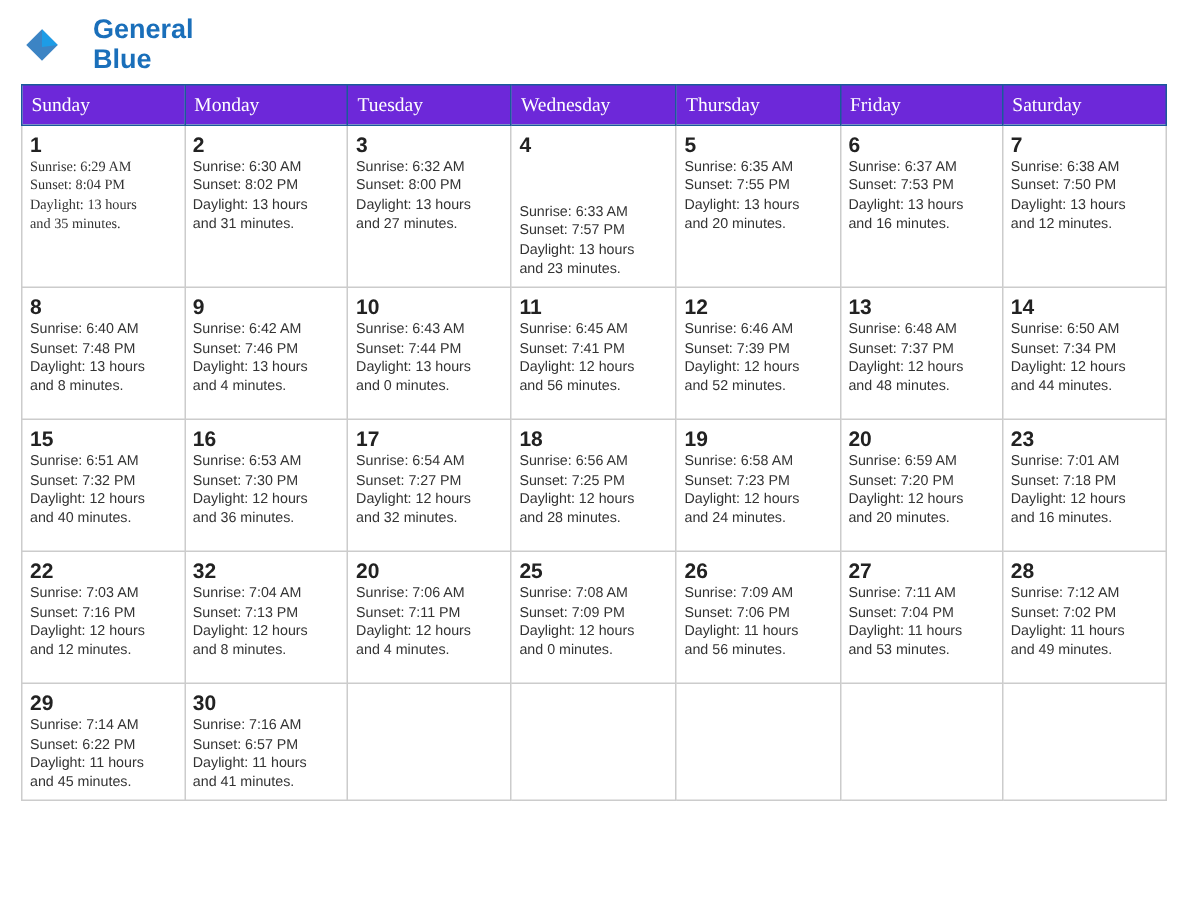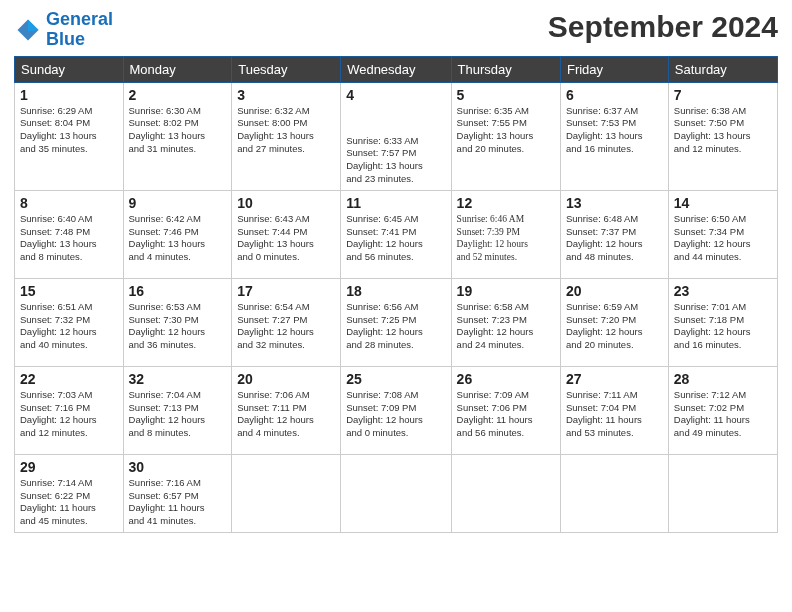--- a/index.html
+++ b/index.html
@@ -16,21 +16,21 @@
     }
     .header-row {
       display: flex;
       justify-content: space-between;
       align-items: flex-start;
       margin-bottom: 6px;
     }
     .logo {
       display: flex;
       align-items: center;
-      gap: 4px;
+      gap: 20px;
     }
     .logo-text {
       font-size: 18px;
       font-weight: bold;
       color: #333;
       line-height: 1.1;
     }
     .logo-text span { color: #1a6fba; }
     .logo-icon {
       width: 28px;
@@ -47,27 +47,28 @@
     .location {
       font-size: 14px;
       color: #555;
     }
     .calendar {
       width: 100%;
       border-collapse: collapse;
       font-size: 10px;
     }
     .calendar th {
-      background: #404040;
+      background: #6d28d9;
       color: #fff;
       text-align: left;
       padding: 5px 6px;
       font-size: 13px;
       font-weight: normal;
       border: 1px solid #1a5a9a;
+      font-family: Liberation Serif, serif;
     }
     .calendar td {
       border: 1px solid #ccc;
       vertical-align: top;
       padding: 4px 5px;
       width: 113px;
       height: 88px;
       background: #fff;
     }
     .calendar tr:last-child td {
@@ -98,41 +99,40 @@
       <svg class="logo-icon" viewBox="0 0 40 40">
         <polygon points="20,5 35,20 20,35 5,20" fill="#1a6fba" opacity="0.85"></polygon>
         <polygon points="20,5 35,20 20,22" fill="#1a9fea" opacity="0.9"></polygon>
       </svg>
       <div class="logo-text">
         <div><span>General</span></div>
         <div><span style="color:#1a6fba">Blue</span></div>
       </div>
     </div>
     <div class="title-block">
-      <div class="month-title">September 2024</div>
     </div>
   </div>
 
   <table class="calendar">
     <thead>
       <tr id="header-row">
       <th>Sunday</th>
           <th>Monday</th>
           <th>Tuesday</th>
           <th>Wednesday</th>
           <th>Thursday</th>
           <th>Friday</th>
           <th>Saturday</th>
         </tr>
     </thead>
     <tbody id="calendar-body">
     <tr>
           <td>
             <span class="day-num">1</span>
-            <div class="day-info" style="white-space: pre-line;">Sunrise: 6:29 AM
+            <div class="day-info" style="white-space: pre-line; font-family: Liberation Serif, serif;">Sunrise: 6:29 AM
 Sunset: 8:04 PM
 Daylight: 13 hours
 and 35 minutes.</div>
           </td>
           <td>
             <span class="day-num">2</span>
             <div class="day-info" style="white-space: pre-line;">Sunrise: 6:30 AM
 Sunset: 8:02 PM
 Daylight: 13 hours
 and 31 minutes.</div>
@@ -197,21 +197,21 @@
           </td>
           <td>
             <span class="day-num">11</span>
             <div class="day-info" style="white-space: pre-line;">Sunrise: 6:45 AM
 Sunset: 7:41 PM
 Daylight: 12 hours
 and 56 minutes.</div>
           </td>
           <td>
             <span class="day-num">12</span>
-            <div class="day-info" style="white-space: pre-line; font-family: Liberation Serif, serif;">Sunrise: 6:46 AM
+            <div class="day-info" style="white-space: pre-line;">Sunrise: 6:46 AM
 Sunset: 7:39 PM
 Daylight: 12 hours
 and 52 minutes.</div>
           </td>
           <td>
             <span class="day-num">13</span>
             <div class="day-info" style="white-space: pre-line;">Sunrise: 6:48 AM
 Sunset: 7:37 PM
 Daylight: 12 hours
 and 48 minutes.</div>

